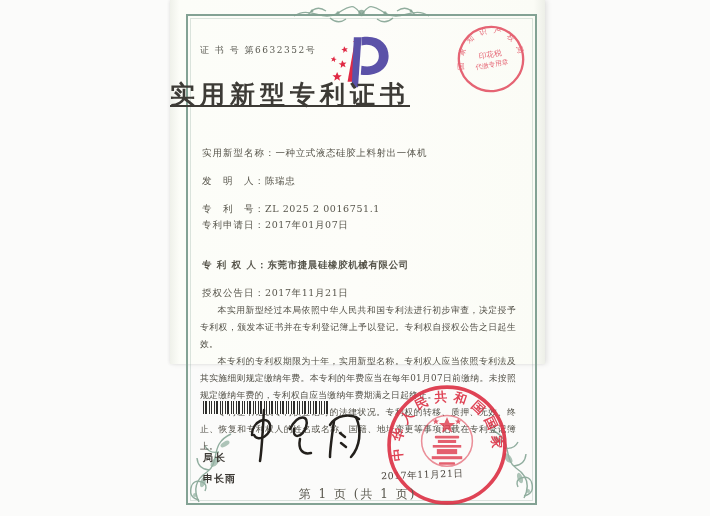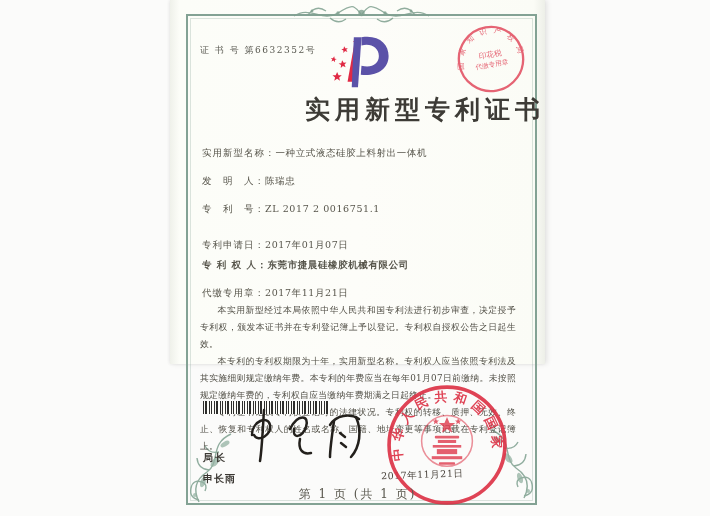--- a/index.html
+++ b/index.html
@@ -25,28 +25,28 @@
   .corner-flourish{position:absolute;width:50px;height:72px;}
   .corner-flourish.bl{left:15px;top:432px;}
   .corner-flourish.br{left:318px;top:428px;transform:scaleX(-1);}
   .cert-no{
     position:absolute;left:30px;top:44px;
     font-size:9px;letter-spacing:1.5px;color:#5a5a52;
   }
   .logo{position:absolute;left:148px;top:33px;width:80px;height:64px;}
   .small-seal{position:absolute;left:284px;top:22px;width:74px;height:74px;transform:rotate(-10deg);opacity:.88;}
   .title{
-    position:absolute;left:0;top:93px;width:375px;
-    text-align:right;font-size:25px;font-weight:bold;
-    letter-spacing:5px;color:#3d3b36;
+    position:absolute;left:0;top:78px;width:375px;
+    text-align:left;font-size:25px;font-weight:bold;
+    letter-spacing:5px;color:#3d3b36;text-decoration:underline;
   }
   .fields{position:absolute;left:32px;top:147px;width:310px;}
   .field-row{position:absolute;left:0;width:310px;font-size:9.5px;color:#57554b;letter-spacing:.6px;white-space:nowrap;}
   .field-row .lbl{letter-spacing:1px;}
-  .f0{top:0;} .f1{top:28px;} .f2{top:56px;} .f3{top:92px;} .f4{top:112px;font-weight:bold;} .f5{top:140px;}
+  .f0{top:0;} .f1{top:28px;} .f2{top:56px;} .f3{top:72px;} .f4{top:112px;font-weight:bold;} .f5{top:140px;}
   .body-text{
     position:absolute;left:30px;top:302px;width:316px;
     font-size:8.8px;line-height:17px;color:#514f46;text-align:justify;
   }
   .body-text p{margin:0;text-indent:2em;letter-spacing:.3px;}
   .barcode{
     position:absolute;left:33px;top:401px;width:127px;height:13px;
     background:repeating-linear-gradient(90deg,
       #2e2e2c 0 1.5px,#fdfdf9 1.5px 2.5px,
       #2e2e2c 2.5px 4.5px,#fdfdf9 4.5px 6px,
@@ -168,30 +168,30 @@
     <div class="title">实用新型专利证书</div>
 
     <div class="fields">
       <div class="field-row f0">
         <span class="lbl">实用新型名称：</span><span class="val">一种立式液态硅胶上料射出一体机</span>
       </div>
       <div class="field-row f1">
         <span class="lbl">发　明　人：</span><span class="val">陈瑞忠</span>
       </div>
       <div class="field-row f2">
-        <span class="lbl">专　利　号：</span><span class="val">ZL 2017 2 0016751.1</span>
+        <span class="lbl">专　利　号：</span><span class="val">ZL 2025 2 0016751.1</span>
       </div>
       <div class="field-row f3">
         <span class="lbl">专利申请日：</span><span class="val">2017年01月07日</span>
       </div>
       <div class="field-row f4">
         <span class="lbl">专 利 权 人：</span><span class="val">东莞市捷晨硅橡胶机械有限公司</span>
       </div>
       <div class="field-row f5">
-        <span class="lbl">代缴专用章：</span><span class="val">2017年11月21日</span>
+        <span class="lbl">授权公告日：</span><span class="val">2017年11月21日</span>
       </div>
     </div>
 
     <div class="body-text">
       <p>本实用新型经过本局依照中华人民共和国专利法进行初步审查，决定授予专利权，颁发本证书并在专利登记簿上予以登记。专利权自授权公告之日起生效。</p>
       <p>本专利的专利权期限为十年，实用新型名称。专利权人应当依照专利法及其实施细则规定缴纳年费。本专利的年费应当在每年01月07日前缴纳。未按照规定缴纳年费的，专利权自应当缴纳年费期满之日起终止。</p>
       <p>专利证书记载专利权登记时的法律状况。专利权的转移、质押、无效、终止、恢复和专利权人的姓名或名称、国籍、地址变更等事项记载在专利登记簿上。</p>
     </div>
 
     <div class="barcode"></div>

